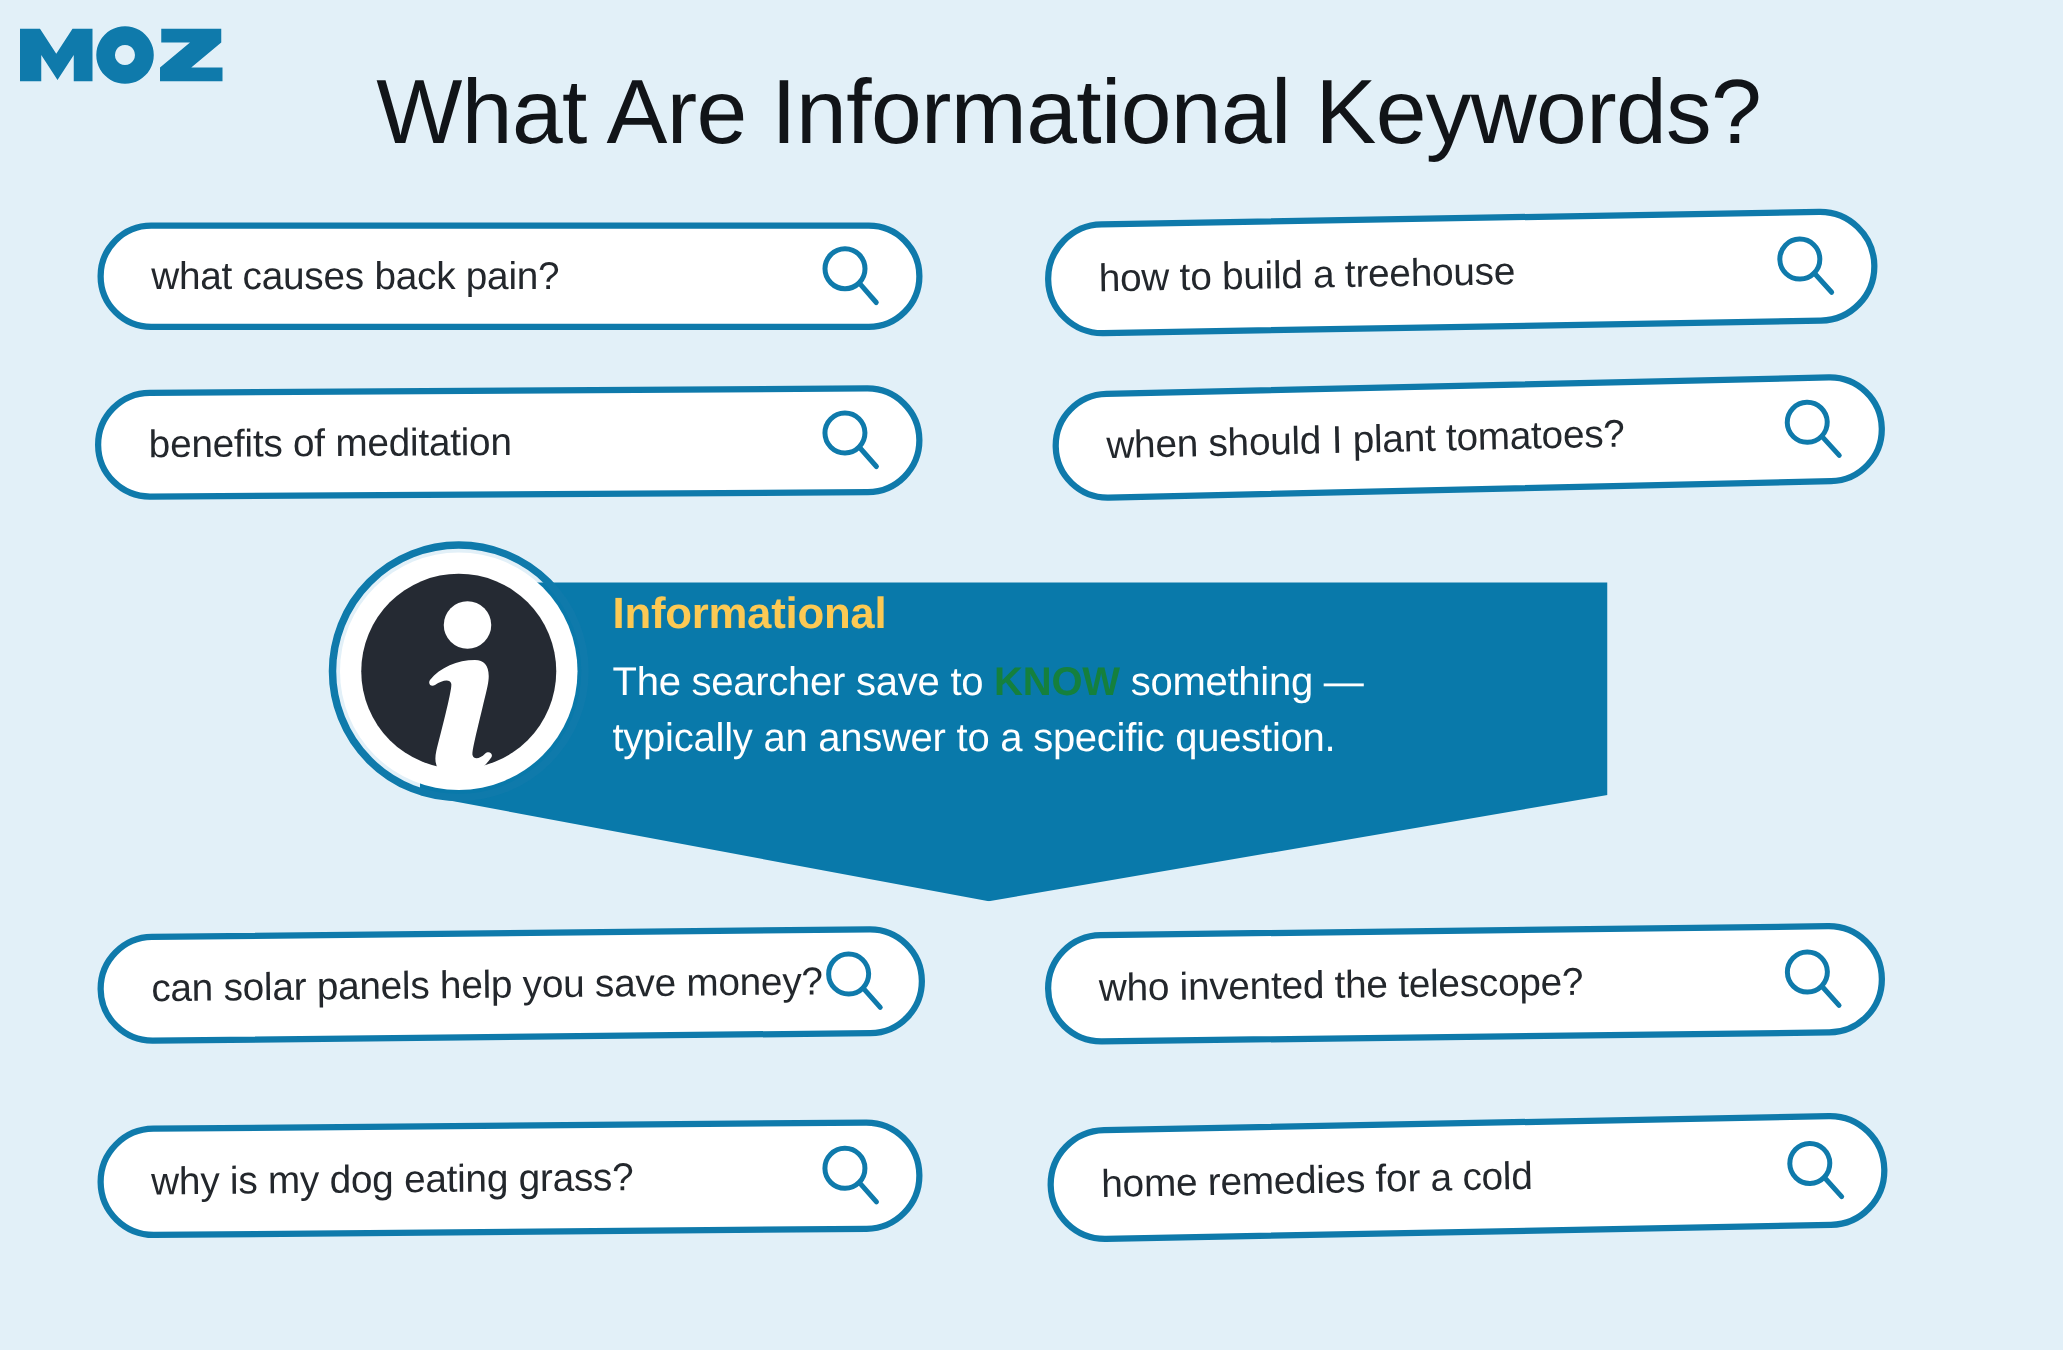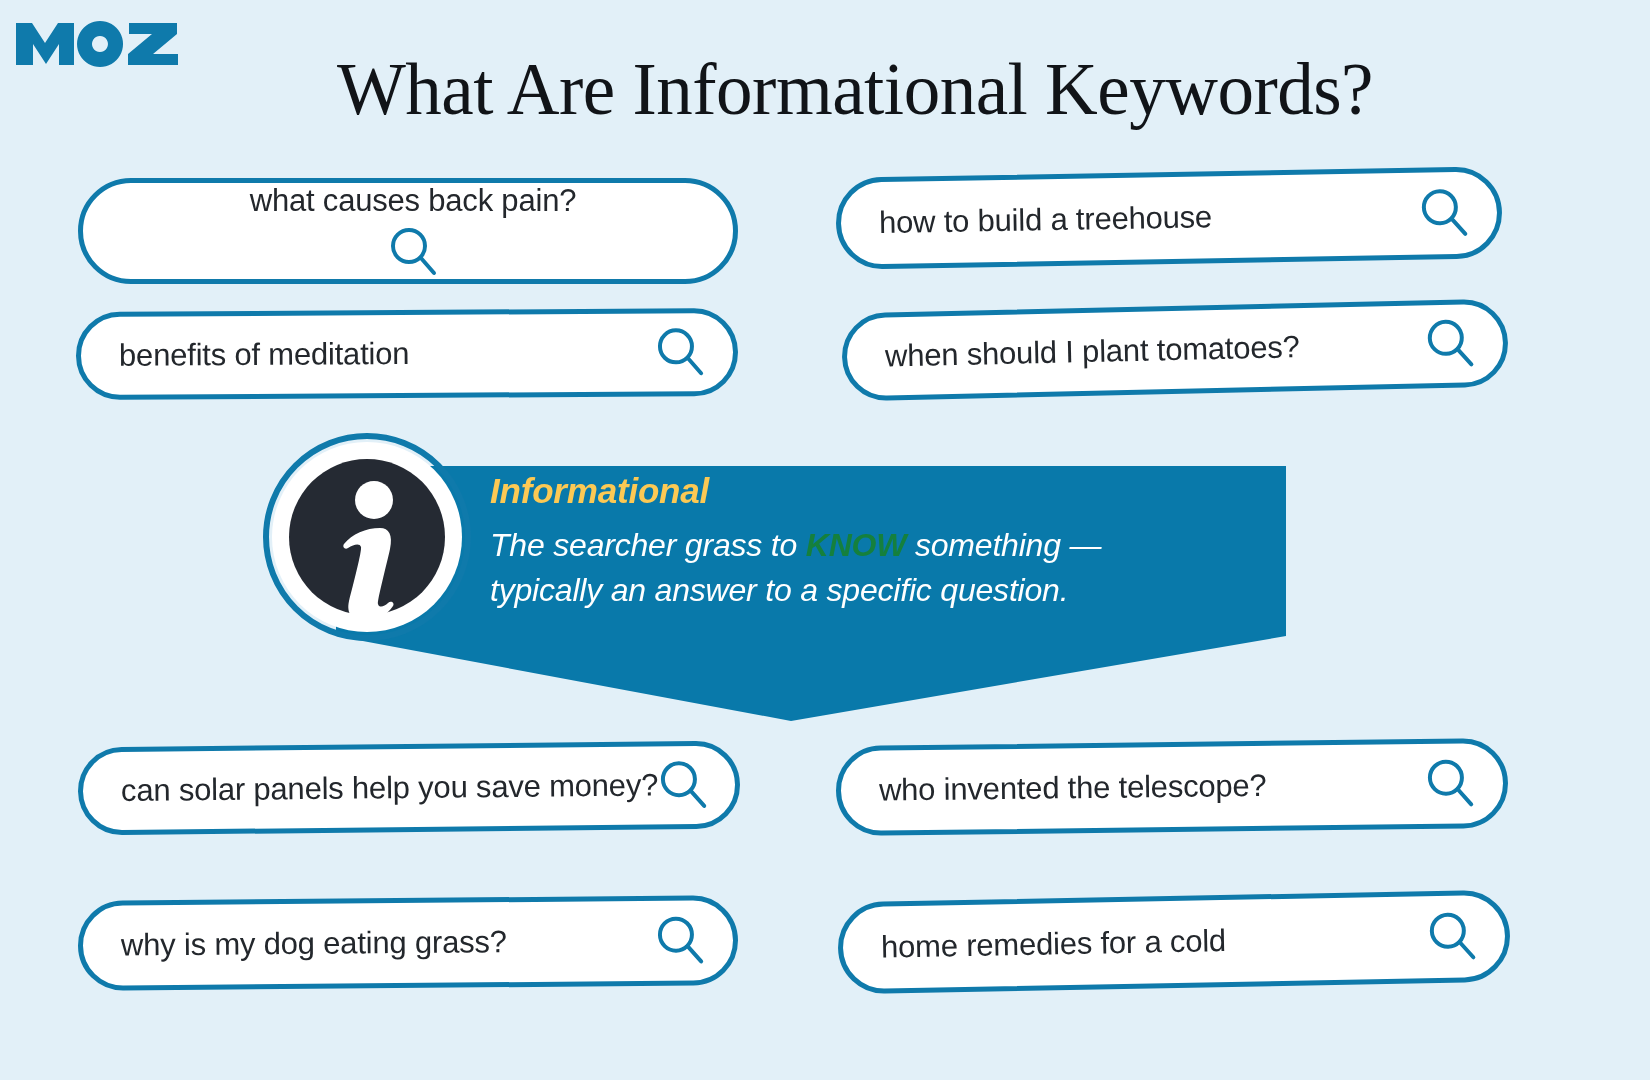--- a/index.html
+++ b/index.html
@@ -31,21 +31,21 @@
     height: 52px;
   }
 
   
   .page-title {
     position: absolute;
     left: 0;
     top: 48px;
     width: 1650px;
     text-align: center;
-    font-family: Liberation Serif, serif;
+    font-family: Liberation Sans, sans-serif;
     font-size: 73px;
     letter-spacing: -0.5px;
     color: #111418;
     white-space: nowrap;
     padding-left: 60px;
     box-sizing: border-box;
   }
 
   
   .pill {
@@ -67,39 +67,38 @@
     letter-spacing: -0.2px;
   }
   .pill-icon {
     flex: 0 0 auto;
     width: 50px;
     height: 54px;
     display: block;
   }
 
   
-  .pill.l1 { left: 78px;  top: 178px; width: 660px; height: 106px; flex-direction: column; }
+  .pill.l1 { left: 78px;  top: 178px; width: 660px; height: 86px; }
   .pill.l2 { left: 76px;  top: 310px; width: 662px; height: 88px; transform: rotate(-0.35deg); }
   .pill.l3 { left: 78px;  top: 744px; width: 662px; height: 88px; transform: rotate(-0.6deg); }
   .pill.l4 { left: 78px;  top: 898px; width: 660px; height: 90px; transform: rotate(-0.5deg); }
 
   
   .pill.r1 { left: 836px; top: 172px; width: 666px; height: 92px; transform: rotate(-1.0deg); }
   .pill.r2 { left: 842px; top: 306px; width: 666px; height: 88px; transform: rotate(-1.3deg); }
   .pill.r3 { left: 836px; top: 742px; width: 672px; height: 90px; transform: rotate(-0.7deg); }
   .pill.r4 { left: 838px; top: 896px; width: 672px; height: 92px; transform: rotate(-1.1deg); }
 
   
   .banner-wrap {
     position: absolute;
     left: 336px;
     top: 446px;
     width: 950px;
     height: 275px;
-    font-style: italic;
   }
   .banner-shape {
     position: absolute;
     inset: 0;
     width: 950px;
     height: 275px;
     display: block;
   }
   .banner-content {
     position: absolute;
@@ -230,17 +229,17 @@
     <svg class="info-icon" viewBox="0 0 210 210" aria-hidden="true">
       <circle cx="105" cy="105" r="101" fill="none" stroke="#0f7aab" stroke-width="6"></circle>
       <circle cx="105" cy="105" r="95" fill="#ffffff"></circle>
       <circle cx="105" cy="105" r="78" fill="#252a33"></circle>
       <circle cx="112" cy="68" r="19" fill="#ffffff"></circle>
       <path d="M118 96 c-14 0 -28 6 -36 16 c-2 3 1 6 4 4 c6 -4 12 -5 13 -1 c1 4 -8 38 -12 54 c-3 13 4 21 16 21 c12 0 22 -7 28 -16 c2 -3 -2 -6 -5 -3 c-4 4 -9 5 -10 1 c-1 -3 9 -41 12 -55 c3 -14 -1 -21 -10 -21 Z" fill="#ffffff"></path>
     </svg>
 
     <div class="banner-content">
       <div class="banner-heading">Informational</div>
-      <div class="banner-body"><span>The searcher grass to </span><span class="know">KNOW</span><span> something — typically an answer to a specific question.</span></div>
+      <div class="banner-body"><span>The searcher save to </span><span class="know">KNOW</span><span> something — typically an answer to a specific question.</span></div>
     </div>
   </div>
 
 </div>
 
 </body></html>

